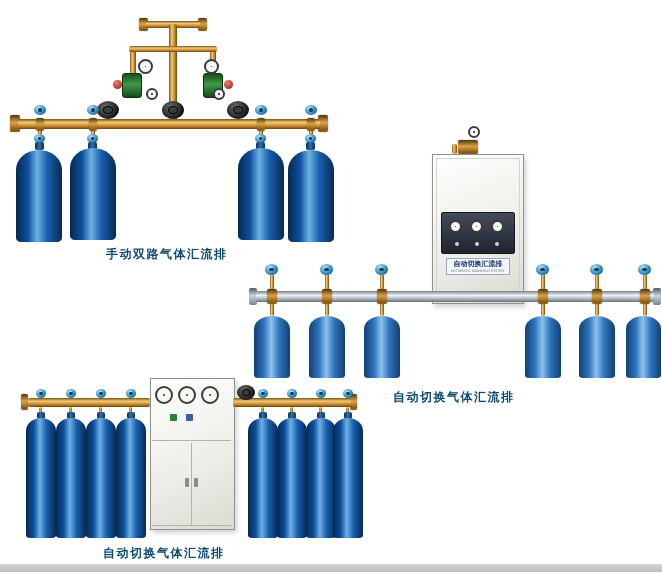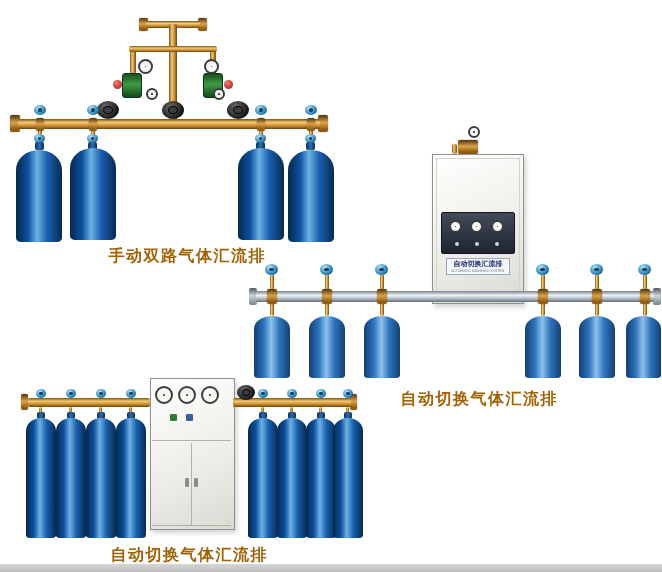--- a/index.html
+++ b/index.html
@@ -31,21 +31,21 @@
   
   .cab{position:absolute;background:linear-gradient(155deg,#ffffff,#ecede6 60%,#d9dad2);border:1px solid #8d928c;box-shadow:2px 3px 5px rgba(0,0,0,.18)}
   .inr{position:absolute;border:1px solid #d2d4cc}
   .pnl{position:absolute;background:linear-gradient(180deg,#434b5a,#1e2430);border:1px solid #12161f;border-radius:2px}
   .dotl{position:absolute;border-radius:50%;background:#cdd3da}
   .plate{position:absolute;background:#f4f7fb;border:1px solid #9aa6c2;display:flex;flex-direction:column;align-items:center;justify-content:center;overflow:hidden}
   .pm{font-size:7px;font-weight:bold;color:#17276e;line-height:8px;white-space:nowrap}
   .ps{font-size:4px;color:#6a7280;line-height:5px;white-space:nowrap;transform:scale(.85)}
   .line{position:absolute;background:#b0b3ac}
   .ind{position:absolute;border-radius:1px}
-  .cap{position:absolute;font-size:16px;font-weight:bold;color:#a16207;text-align:right;letter-spacing:1.5px;white-space:nowrap}
+  .cap{position:absolute;font-size:12px;font-weight:bold;color:#0c4a6e;text-align:left;letter-spacing:1.5px;white-space:nowrap}
   .bbar{position:absolute;background:linear-gradient(180deg,#d6d6d6,#bdbdbd)}
 </style>
 </head>
 <body>
 
 <div class="stage">
 
   <div>
     <div class="cbr" style="left:139px;top:18px;width:9px;height:13px"></div>
     <div class="cbr" style="left:198px;top:18px;width:9px;height:13px"></div>

